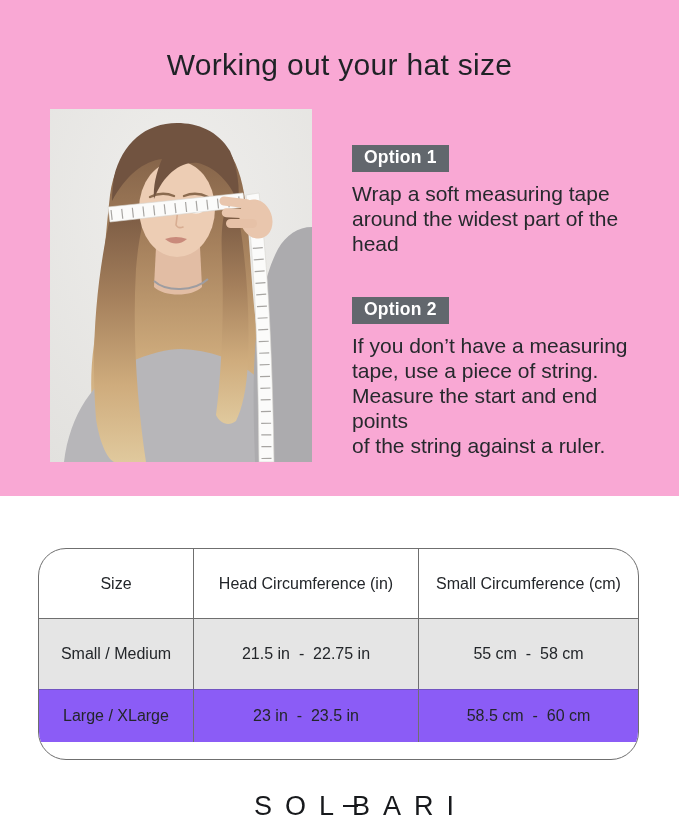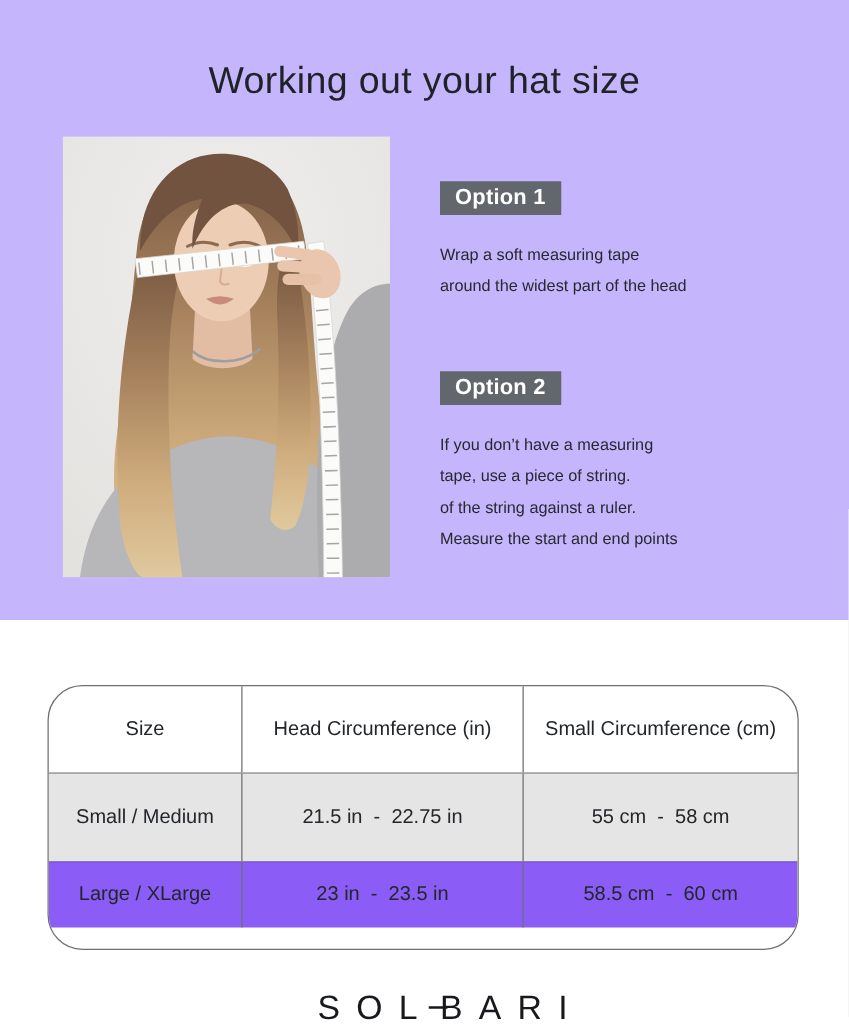--- a/index.html
+++ b/index.html
@@ -1,39 +1,39 @@
 <!DOCTYPE html>
 <html><head>
 <meta charset="utf-8">
 <style>
   html,body{margin:0;padding:0;background:#d9d9d9;}
   .canvas{
     position:relative;width:679px;height:828px;margin:0 auto;
     background:#ffffff;overflow:hidden;
     font-family:"Liberation Sans",sans-serif;color:#26292d;
   }
-  .top-section{position:absolute;left:0;top:0;width:679px;height:496px;background:#c4b5fd;}
+  .top-section{position:absolute;left:0;top:0;width:679px;height:496px;background:#f9a8d4;}
   .bottom-section{position:absolute;left:0;top:496px;width:679px;height:332px;background:#ffffff;}
 
   .page-title{
     position:absolute;left:0;right:0;top:48px;margin:0;text-align:center;
     font-size:30px;font-weight:500;letter-spacing:.3px;color:#1f2226;
   }
 
   .photo{position:absolute;left:50px;top:109px;width:262px;height:353px;overflow:hidden;}
   .photo svg{display:block;}
 
   .option{position:absolute;left:352px;width:300px;}
   .option-1{top:145px;}
   .option-2{top:297px;}
   .badge{
     display:inline-block;background:#62676d;color:#ffffff;
     font-size:17.5px;font-weight:700;padding:2px 12px 4px;letter-spacing:.2px;
   }
-  .option-text{margin-top:19px;font-size:13px;line-height:25px;color:#26292d;}
+  .option-text{margin-top:9px;font-size:21px;line-height:25px;color:#26292d;}
 
   .size-table{
     position:absolute;left:38px;top:52px;width:601px;height:212px;
     box-sizing:border-box;border:1px solid #6f6f6f;border-radius:28px;
     overflow:hidden;background:#ffffff;
   }
   .t-row{display:grid;grid-template-columns:154px 225px 1fr;height:70px;}
   .t-row.t-header{border-bottom:1px solid #6f6f6f;box-sizing:border-box;height:70px;}
   .t-cell{
     display:flex;align-items:center;justify-content:center;
@@ -125,22 +125,22 @@
         <div>Wrap a soft measuring tape</div>
         <div>around the widest part of the head</div>
       </div>
     </div>
 
     <div class="option option-2">
       <span class="badge">Option 2</span>
       <div class="option-text">
         <div>If you don’t have a measuring</div>
         <div>tape, use a piece of string.</div>
+        <div>Measure the start and end points</div>
         <div>of the string against a ruler.</div>
-        <div>Measure the start and end points</div>
       </div>
     </div>
   </div>
 
   <div class="bottom-section">
 
     <div class="size-table">
       <div class="t-row t-header">
         <div class="t-cell">Size</div>
         <div class="t-cell">Head Circumference (in)</div>

